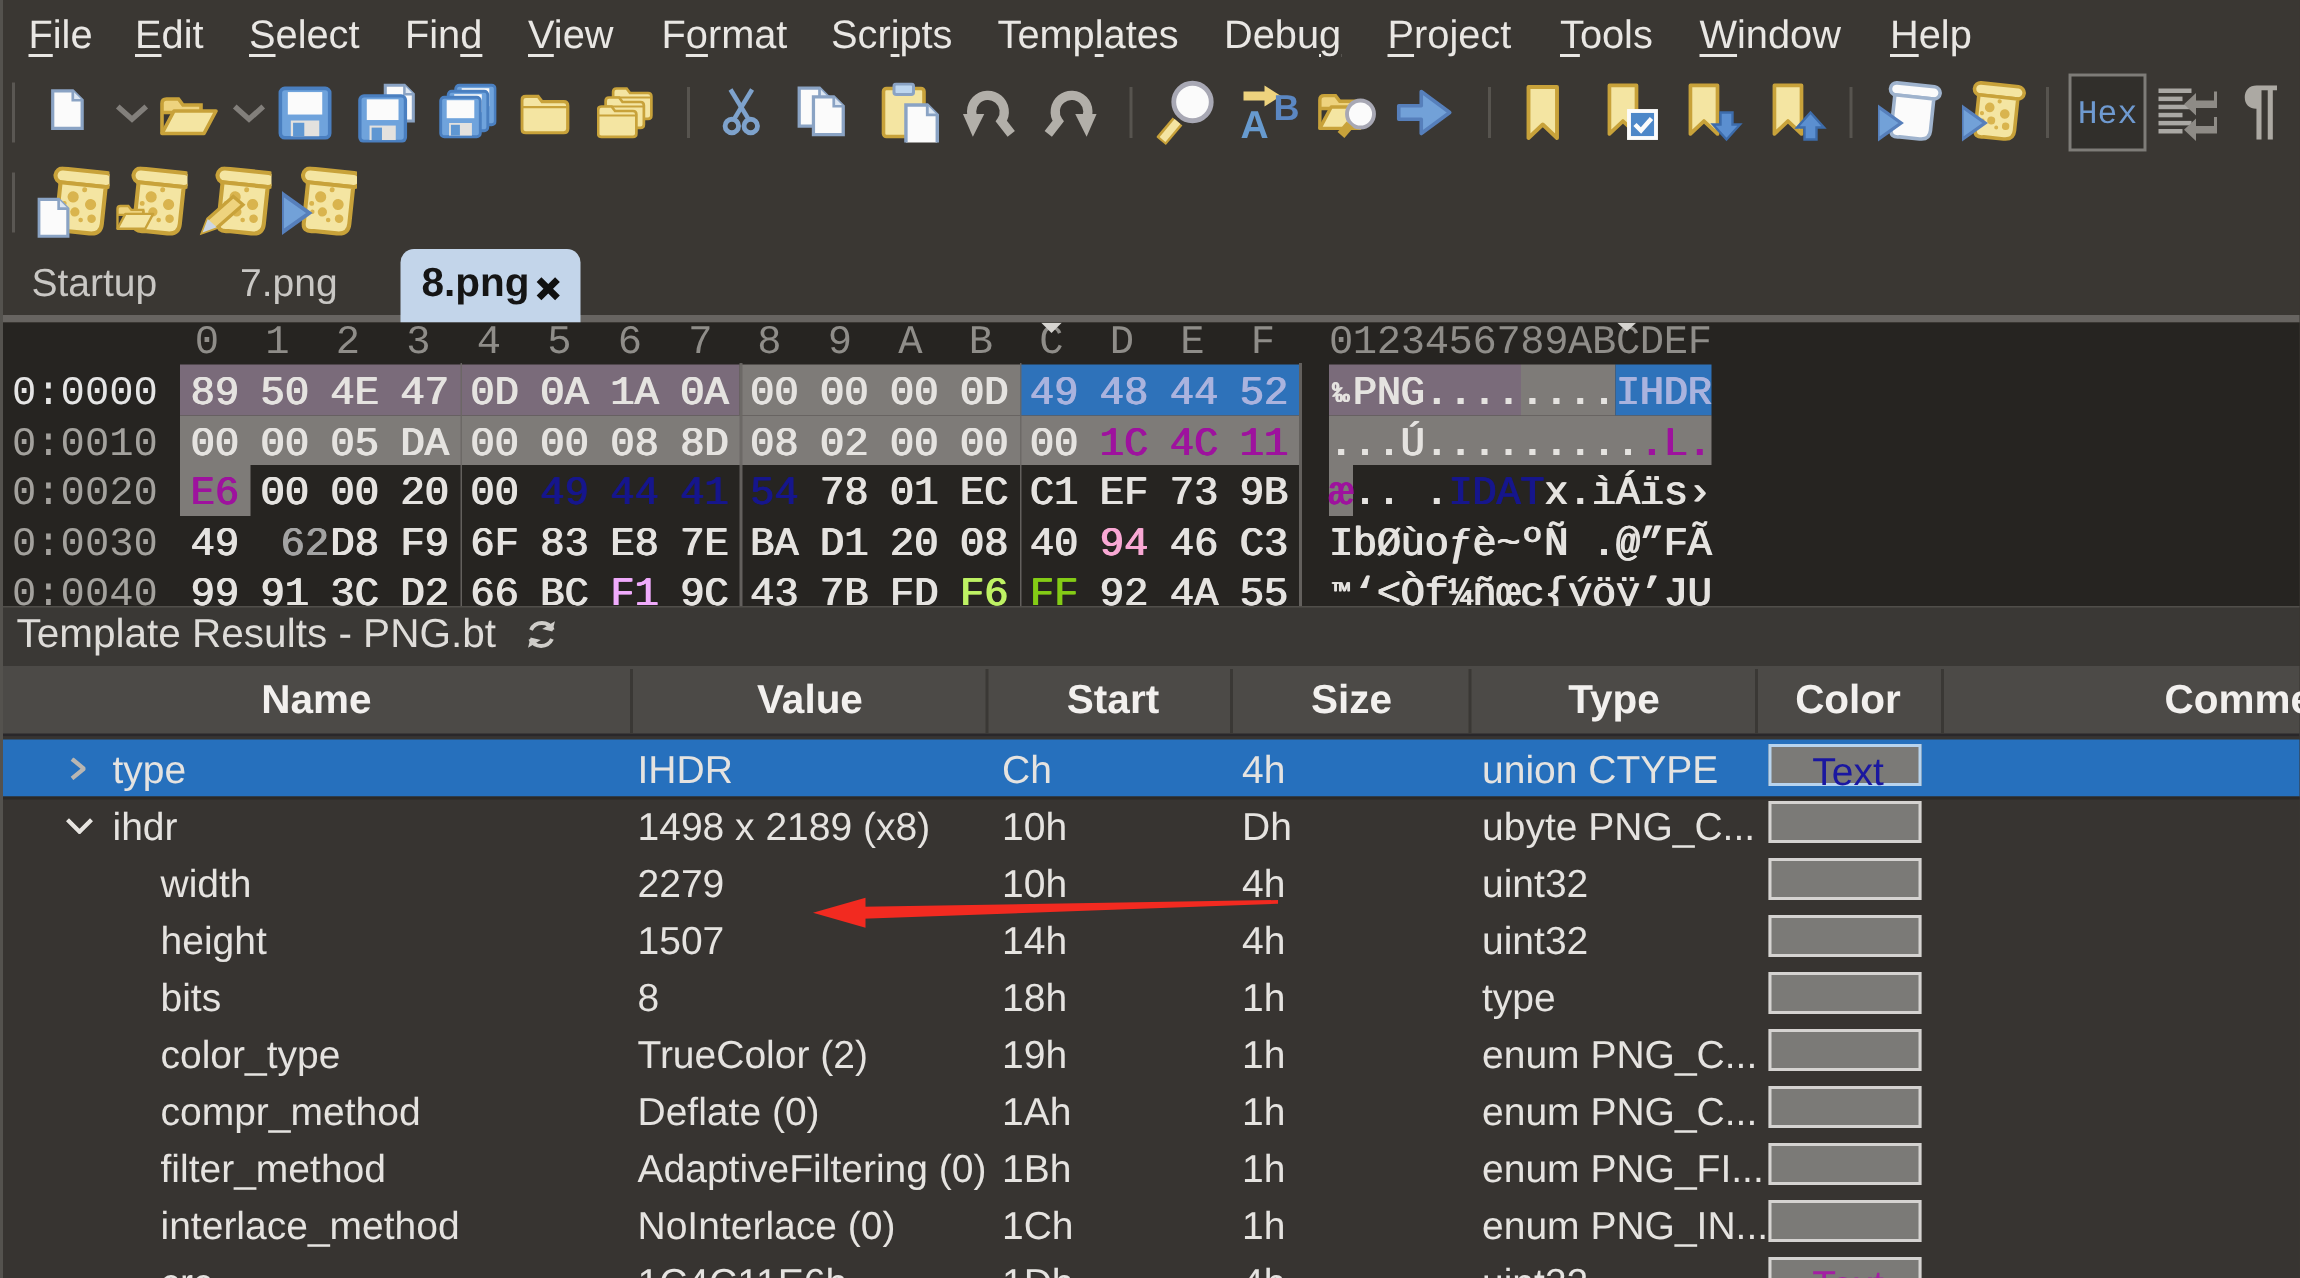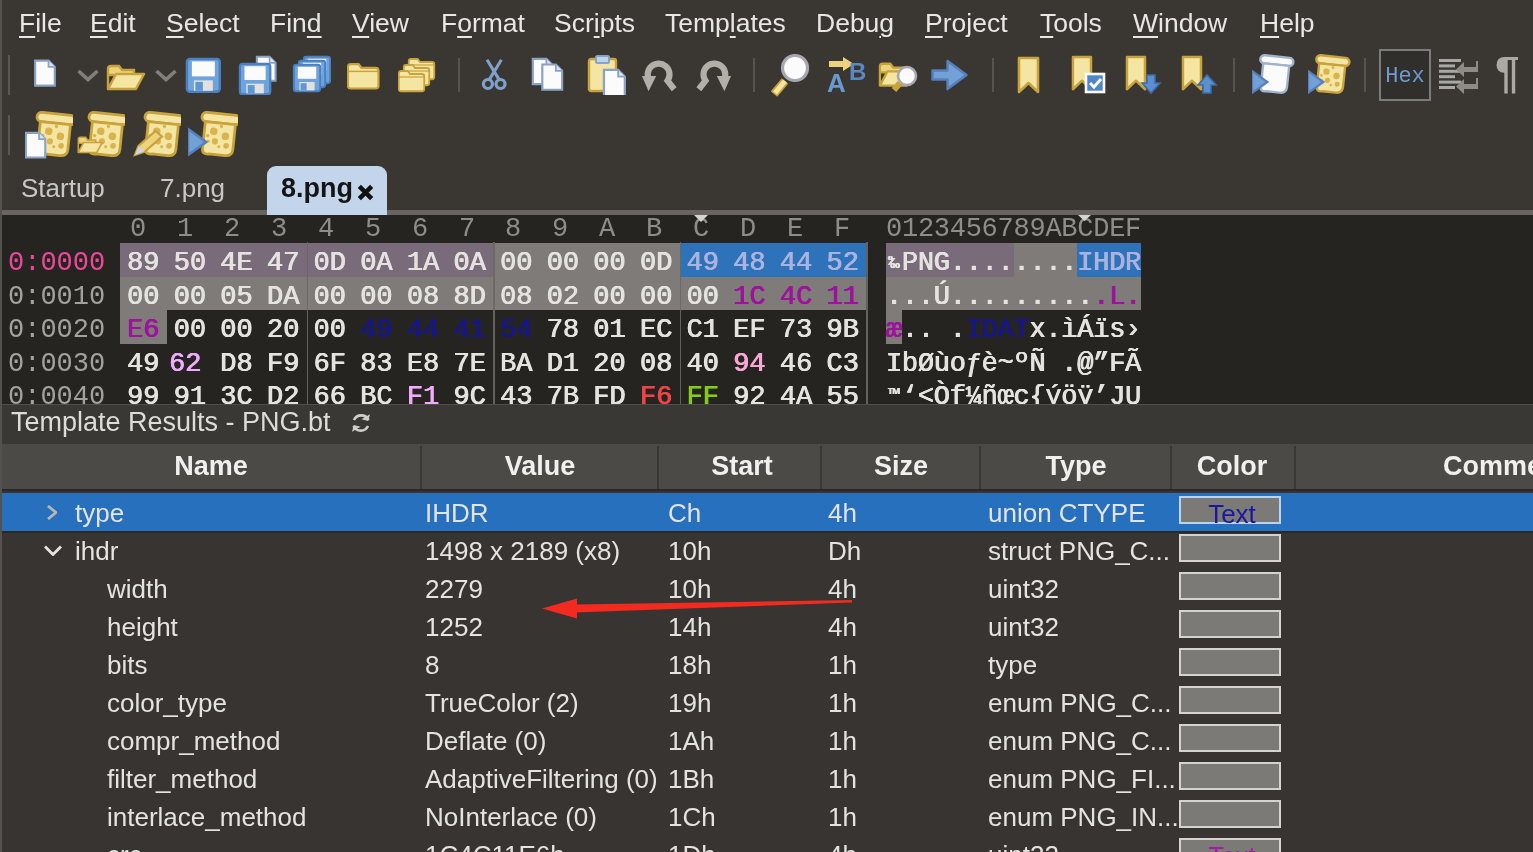--- a/index.html
+++ b/index.html
@@ -352,21 +352,21 @@
       <div class="abs" style="left:679.5px;top:243.0px;width:186.5px;height:33.6px;background:#2e72ba"></div>
       <div class="abs" style="left:1077.3px;top:243.0px;width:63.8px;height:33.6px;background:#2e72ba"></div>
       <div class="abs" style="left:120.0px;top:276.6px;width:746.0px;height:33.6px;background:#7e7b78"></div>
       <div class="abs" style="left:886.0px;top:276.6px;width:255.0px;height:33.6px;background:#7e7b78"></div>
       <div class="abs" style="left:120.0px;top:310.2px;width:46.6px;height:33.6px;background:#7e7b78"></div>
       <div class="abs" style="left:886.0px;top:310.2px;width:15.9px;height:33.6px;background:#7e7b78"></div>
       <div class="abs" style="left:306.5px;top:242px;width:1.6px;height:162px;background:#6a6764;opacity:.9"></div>
       <div class="abs" style="left:493.0px;top:242px;width:1.6px;height:162px;background:#6a6764;opacity:.9"></div>
       <div class="abs" style="left:679.5px;top:242px;width:1.6px;height:162px;background:#6a6764;opacity:.9"></div>
       <div class="abs" style="left:866.0px;top:242px;width:1.6px;height:162px;background:#6a6764;opacity:.9"></div>
-      <div class="hx" style="left:8px;top:243.0px;width:110px;color:#ec4899">0:0000</div>
+      <div class="hx" style="left:8px;top:243.0px;width:110px;color:#e5e5e5">0:0000</div>
       <div class="hx" style="left:8px;top:276.6px;width:110px;color:#a3a19d">0:0010</div>
       <div class="hx" style="left:8px;top:310.2px;width:110px;color:#a3a19d">0:0020</div>
       <div class="hx" style="left:8px;top:343.8px;width:110px;color:#a3a19d">0:0030</div>
       <div class="hx" style="left:8px;top:377.4px;width:110px;color:#a3a19d">0:0040</div>
       <div class="hx bc" style="left:120.0px;top:243.0px;width:46.6px;color:#e5e3e0">89</div>
       <div class="hx bc" style="left:166.6px;top:243.0px;width:46.6px;color:#e5e3e0">50</div>
       <div class="hx bc" style="left:213.2px;top:243.0px;width:46.6px;color:#e5e3e0">4E</div>
       <div class="hx bc" style="left:259.9px;top:243.0px;width:46.6px;color:#e5e3e0">47</div>
       <div class="hx bc" style="left:306.5px;top:243.0px;width:46.6px;color:#e5e3e0">0D</div>
       <div class="hx bc" style="left:353.1px;top:243.0px;width:46.6px;color:#e5e3e0">0A</div>
@@ -406,21 +406,21 @@
       <div class="hx bc" style="left:446.4px;top:310.2px;width:46.6px;color:#16168c">41</div>
       <div class="hx bc" style="left:493.0px;top:310.2px;width:46.6px;color:#16168c">54</div>
       <div class="hx bc" style="left:539.6px;top:310.2px;width:46.6px;color:#e5e3e0">78</div>
       <div class="hx bc" style="left:586.2px;top:310.2px;width:46.6px;color:#e5e3e0">01</div>
       <div class="hx bc" style="left:632.9px;top:310.2px;width:46.6px;color:#e5e3e0">EC</div>
       <div class="hx bc" style="left:679.5px;top:310.2px;width:46.6px;color:#e5e3e0">C1</div>
       <div class="hx bc" style="left:726.1px;top:310.2px;width:46.6px;color:#e5e3e0">EF</div>
       <div class="hx bc" style="left:772.8px;top:310.2px;width:46.6px;color:#e5e3e0">73</div>
       <div class="hx bc" style="left:819.4px;top:310.2px;width:46.6px;color:#e5e3e0">9B</div>
       <div class="hx bc" style="left:120.0px;top:343.8px;width:46.6px;color:#e5e3e0">49</div>
-      <div class="hx bc" style="left:162px;top:343.8px;width:46.6px;color:#f0abfc">62</div>
+      <div class="hx bc" style="left:180px;top:343.8px;width:46.6px;color:#a3a3a3">62</div>
       <div class="hx bc" style="left:213.2px;top:343.8px;width:46.6px;color:#e5e3e0">D8</div>
       <div class="hx bc" style="left:259.9px;top:343.8px;width:46.6px;color:#e5e3e0">F9</div>
       <div class="hx bc" style="left:306.5px;top:343.8px;width:46.6px;color:#e5e3e0">6F</div>
       <div class="hx bc" style="left:353.1px;top:343.8px;width:46.6px;color:#e5e3e0">83</div>
       <div class="hx bc" style="left:399.8px;top:343.8px;width:46.6px;color:#e5e3e0">E8</div>
       <div class="hx bc" style="left:446.4px;top:343.8px;width:46.6px;color:#e5e3e0">7E</div>
       <div class="hx bc" style="left:493.0px;top:343.8px;width:46.6px;color:#e5e3e0">BA</div>
       <div class="hx bc" style="left:539.6px;top:343.8px;width:46.6px;color:#e5e3e0">D1</div>
       <div class="hx bc" style="left:586.2px;top:343.8px;width:46.6px;color:#e5e3e0">20</div>
       <div class="hx bc" style="left:632.9px;top:343.8px;width:46.6px;color:#e5e3e0">08</div>
@@ -432,21 +432,21 @@
       <div class="hx bc" style="left:166.6px;top:377.4px;width:46.6px;color:#e5e3e0">91</div>
       <div class="hx bc" style="left:213.2px;top:377.4px;width:46.6px;color:#e5e3e0">3C</div>
       <div class="hx bc" style="left:259.9px;top:377.4px;width:46.6px;color:#e5e3e0">D2</div>
       <div class="hx bc" style="left:306.5px;top:377.4px;width:46.6px;color:#e5e3e0">66</div>
       <div class="hx bc" style="left:353.1px;top:377.4px;width:46.6px;color:#e5e3e0">BC</div>
       <div class="hx bc" style="left:399.8px;top:377.4px;width:46.6px;color:#f0abfc">F1</div>
       <div class="hx bc" style="left:446.4px;top:377.4px;width:46.6px;color:#e5e3e0">9C</div>
       <div class="hx bc" style="left:493.0px;top:377.4px;width:46.6px;color:#e5e3e0">43</div>
       <div class="hx bc" style="left:539.6px;top:377.4px;width:46.6px;color:#e5e3e0">7B</div>
       <div class="hx bc" style="left:586.2px;top:377.4px;width:46.6px;color:#e5e3e0">FD</div>
-      <div class="hx bc" style="left:632.9px;top:377.4px;width:46.6px;color:#ef4444">F6</div>
+      <div class="hx bc" style="left:632.9px;top:377.4px;width:46.6px;color:#bef264">F6</div>
       <div class="hx bc" style="left:679.5px;top:377.4px;width:46.6px;color:#84cc16">FF</div>
       <div class="hx bc" style="left:726.1px;top:377.4px;width:46.6px;color:#e5e3e0">92</div>
       <div class="hx bc" style="left:772.8px;top:377.4px;width:46.6px;color:#e5e3e0">4A</div>
       <div class="hx bc" style="left:819.4px;top:377.4px;width:46.6px;color:#e5e3e0">55</div>
       <div class="hx cc sm" style="left:886.0px;top:243.0px;width:15.9px;color:#e5e3e0">‰</div>
       <div class="hx cc" style="left:901.9px;top:243.0px;width:15.9px;color:#e5e3e0">P</div>
       <div class="hx cc" style="left:917.9px;top:243.0px;width:15.9px;color:#e5e3e0">N</div>
       <div class="hx cc" style="left:933.8px;top:243.0px;width:15.9px;color:#e5e3e0">G</div>
       <div class="hx cc" style="left:949.8px;top:243.0px;width:15.9px;color:#e5e3e0">.</div>
       <div class="hx cc" style="left:965.7px;top:243.0px;width:15.9px;color:#e5e3e0">.</div>
@@ -562,30 +562,30 @@
 <div class="abs" style="left:1179px;top:496px;width:102px;height:28px;background:#7b7a77;border:2px solid #b8d4ee">
     <div class="abs tc" style="left:0;top:1px;width:102px;text-align:center;color:#1a17a0">Text</div>
   </div>
 <svg class="abs" style="left:44px;top:545px" width="18" height="11" viewBox="0 0 18 11">
     <path d="M1 1.5 l8 8 8-8" fill="none" stroke="#e6e4e0" stroke-width="2.8"></path>
   </svg>
 <div class="abs tc" style="left:75px;top:536px">ihdr</div>
 <div class="abs tc" style="left:425px;top:536px">1498 x 2189 (x8)</div>
 <div class="abs tc" style="left:668px;top:536px">10h</div>
 <div class="abs tc" style="left:828px;top:536px">Dh</div>
-<div class="abs tc" style="left:988px;top:536px">struct PNG_C...</div>
+<div class="abs tc" style="left:988px;top:536px">ubyte PNG_C...</div>
 <div class="abs" style="left:1179px;top:534px;width:102px;height:28px;background:#7b7a77;border:2px solid #d5d3d1"></div>
 <div class="abs tc" style="left:107px;top:574px">width</div>
 <div class="abs tc" style="left:425px;top:574px">2279</div>
 <div class="abs tc" style="left:668px;top:574px">10h</div>
 <div class="abs tc" style="left:828px;top:574px">4h</div>
 <div class="abs tc" style="left:988px;top:574px">uint32</div>
 <div class="abs" style="left:1179px;top:572px;width:102px;height:28px;background:#7b7a77;border:2px solid #d5d3d1"></div>
 <div class="abs tc" style="left:107px;top:612px">height</div>
-<div class="abs tc" style="left:425px;top:612px">1252</div>
+<div class="abs tc" style="left:425px;top:612px">1507</div>
 <div class="abs tc" style="left:668px;top:612px">14h</div>
 <div class="abs tc" style="left:828px;top:612px">4h</div>
 <div class="abs tc" style="left:988px;top:612px">uint32</div>
 <div class="abs" style="left:1179px;top:610px;width:102px;height:28px;background:#7b7a77;border:2px solid #d5d3d1"></div>
 <div class="abs tc" style="left:107px;top:650px">bits</div>
 <div class="abs tc" style="left:425px;top:650px">8</div>
 <div class="abs tc" style="left:668px;top:650px">18h</div>
 <div class="abs tc" style="left:828px;top:650px">1h</div>
 <div class="abs tc" style="left:988px;top:650px">type</div>
 <div class="abs" style="left:1179px;top:648px;width:102px;height:28px;background:#7b7a77;border:2px solid #d5d3d1"></div>

